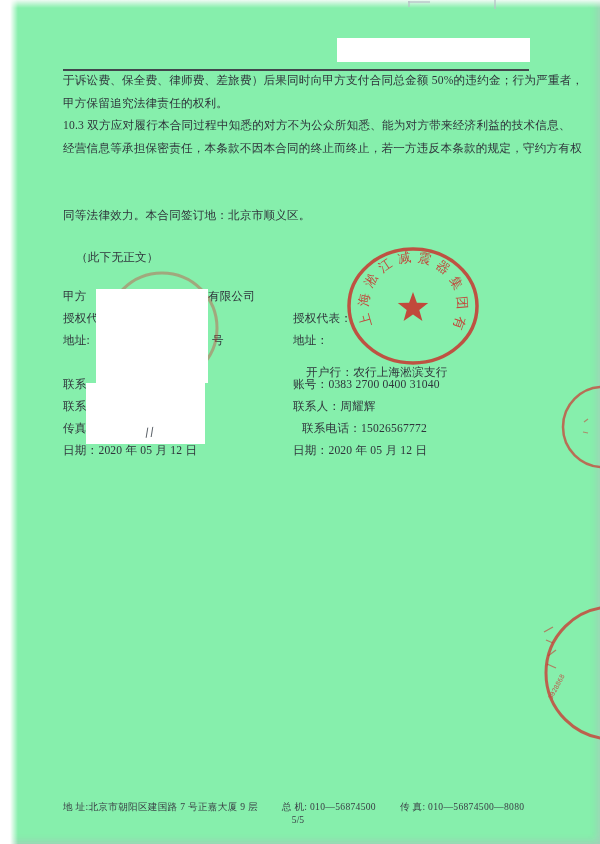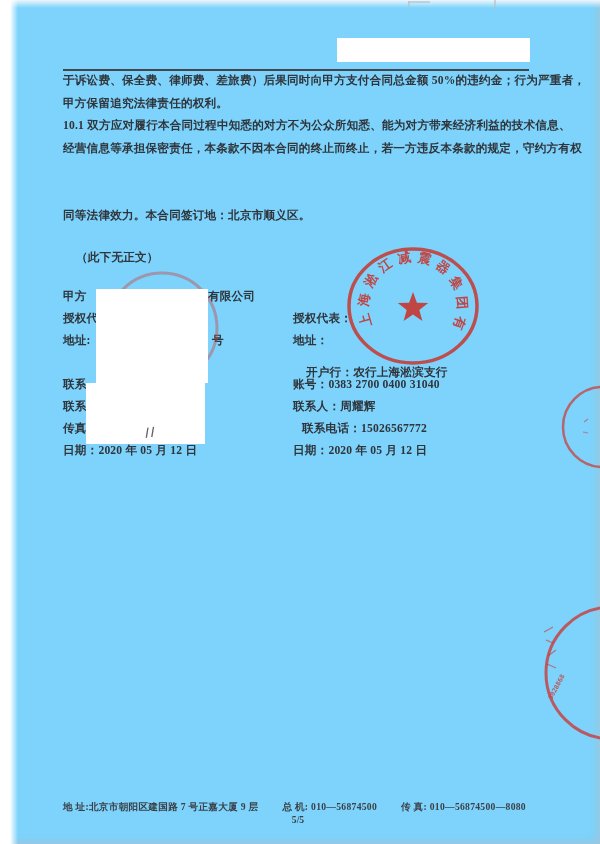--- a/index.html
+++ b/index.html
@@ -1,22 +1,21 @@
 <!DOCTYPE html>
 <html><head>
 <meta charset="utf-8">
 <style>
   html,body{margin:0;padding:0;}
   .page{
     position:relative; width:600px; height:844px; overflow:hidden;
-    background:#7dd3fc;
+    background:#86efac;
     font-family:"Liberation Serif","DejaVu Serif",serif;
     color:#2f353b;
     box-shadow: inset -4px 0 6px rgba(180,188,196,.35), inset 0 -4px 6px rgba(180,188,196,.35);
-    font-weight: bold;
   }
   .page::before{ 
     content:""; position:absolute; inset:0; pointer-events:none; z-index:1;
     background:
       linear-gradient(to right,#ffffff 0px,#ffffff 10px,rgba(255,255,255,0) 18px),
       linear-gradient(to bottom,rgba(255,255,255,.85) 0px,rgba(255,255,255,0) 8px);
   }
   .tline{
     position:absolute; left:63px; font-size:11.6px; letter-spacing:.2px;
     white-space:pre; z-index:2; line-height:14px;
@@ -52,21 +51,21 @@
   <div class="tick" style="left:408px;top:1px;width:1.5px;height:6px;"></div>
   <div class="tick" style="left:408px;top:1px;width:22px;height:1.5px;"></div>
   <div class="tick" style="left:494px;top:0;width:1.5px;height:9px;"></div>
 
   <div class="redact" style="left:337px;top:38px;width:193px;height:24px;"></div>
 
   <div class="rule"></div>
 
   <div class="tline" style="top:74px;">于诉讼费、保全费、律师费、差旅费）后果同时向甲方支付合同总金额 50%的违约金；行为严重者，</div>
   <div class="tline" style="top:97px;">甲方保留追究法律责任的权利。</div>
-  <div class="tline" style="top:119px;">10.1 双方应对履行本合同过程中知悉的对方不为公众所知悉、能为对方带来经济利益的技术信息、</div>
+  <div class="tline" style="top:119px;">10.3 双方应对履行本合同过程中知悉的对方不为公众所知悉、能为对方带来经济利益的技术信息、</div>
   <div class="tline" style="top:142px;">经营信息等承担保密责任，本条款不因本合同的终止而终止，若一方违反本条款的规定，守约方有权</div>
   <div class="tline" style="top:209px;">同等法律效力。本合同签订地：北京市顺义区。</div>
 
   <div class="tline" style="top:251px;left:76px;">（此下无正文）</div>
 
   <div class="tline" style="top:290px;">甲方</div>
   <div class="tline" style="top:290px;left:208px;">有限公司</div>
   <div class="tline" style="top:312px;">授权代</div>
   <div class="tline" style="top:334px;">地址:</div>
   <div class="tline" style="top:334px;left:212px;">号</div>

